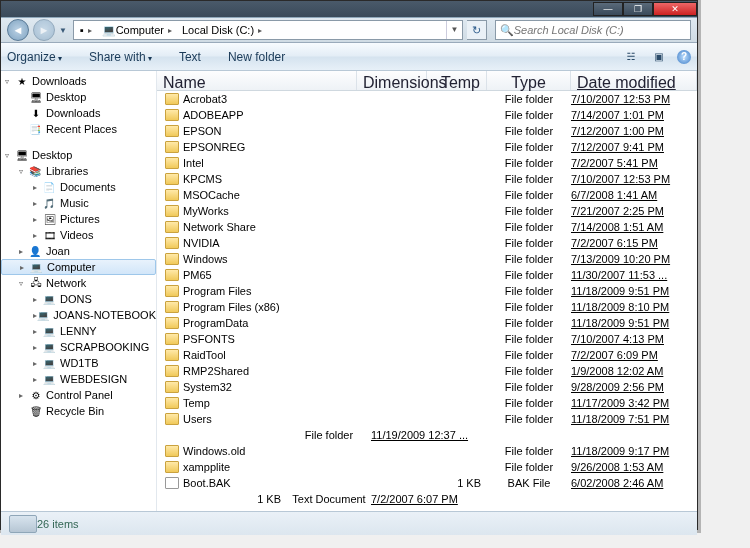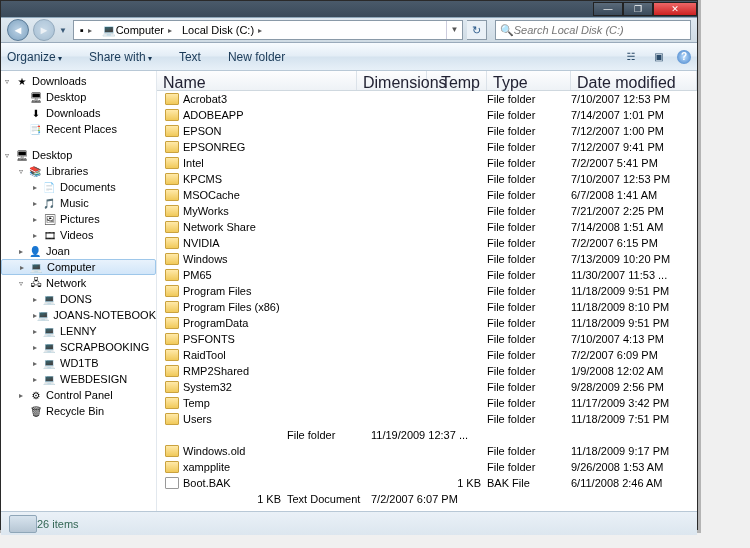--- a/index.html
+++ b/index.html
@@ -51,21 +51,21 @@
   .navitem .tw { width:10px; font-size:8px; color:#666; }
   .navitem .ic { width:14px; text-align:center; font-size:10px; margin-right:3px; }
   .navitem.sel { background:linear-gradient(#e8f2fc,#d2e6f9); border:1px solid #9ec7ea; border-radius:2px; }
   .navitem .lbl { color:#000; }
   .navgap { height:10px; }
 
   .content { flex:1; overflow:hidden; font-size:11px; color:#000; position:relative; }
   .cols { display:flex; height:20px; background:linear-gradient(#fdfdfe,#eef2f6); border-bottom:1px solid #cfd8df;
           font-size:16px; color:#223; }
   .col { padding:3px 6px; border-right:1px solid #dbe2e9; }
-  .c-name{width:200px;} .c-dim{width:70px;} .c-size{width:60px; text-align:right;} .c-type{width:84px;} .c-date{flex:1;}
+  .c-name{width:200px;} .c-dim{width:70px;} .c-size{width:60px; text-align:right;} .c-type{width:84px;text-align:center;} .c-date{flex:1;text-decoration:underline;}
   .rows { }
   .row { display:flex; height:16px; align-items:center; }
   .row .c-name { display:flex; align-items:center; gap:4px; padding-left:8px;}
   .fico { width:14px; height:12px; }
   .folder-ico { background:linear-gradient(#ffe9a8,#f0c95a); border:1px solid #caa23e; border-radius:1px; }
   .file-ico { background:#fff; border:1px solid #999; border-radius:1px; }
 
   
   .status { height:24px; background:linear-gradient(#eaf1f7,#dce6ef); border-top:1px solid #b8c8d6;
             display:flex; align-items:center; padding:0 8px; font-size:11px; color:#365; }
@@ -473,21 +473,21 @@
             <div class="c-date">9/26/2008 1:53 AM</div>
           </div>
           <div class="row">
             <div class="c-name">
               <span class="fico file-ico"></span>
               <span>Boot.BAK</span>
             </div>
             <div class="c-dim"></div>
             <div class="c-size" style="text-align:right;padding-right:6px">1 KB</div>
             <div class="c-type">BAK File</div>
-            <div class="c-date">6/11/2008 2:46 AM</div>
+            <div class="c-date">6/02/2008 2:46 AM</div>
           </div>
           <div class="row">
             <div class="c-dim"></div>
             <div class="c-size" style="text-align:right;padding-right:6px">1 KB</div>
             <div class="c-type">Text Document</div>
             <div class="c-date">7/2/2007 6:07 PM</div>
           </div>
         </div>
     </div>
   </div>

